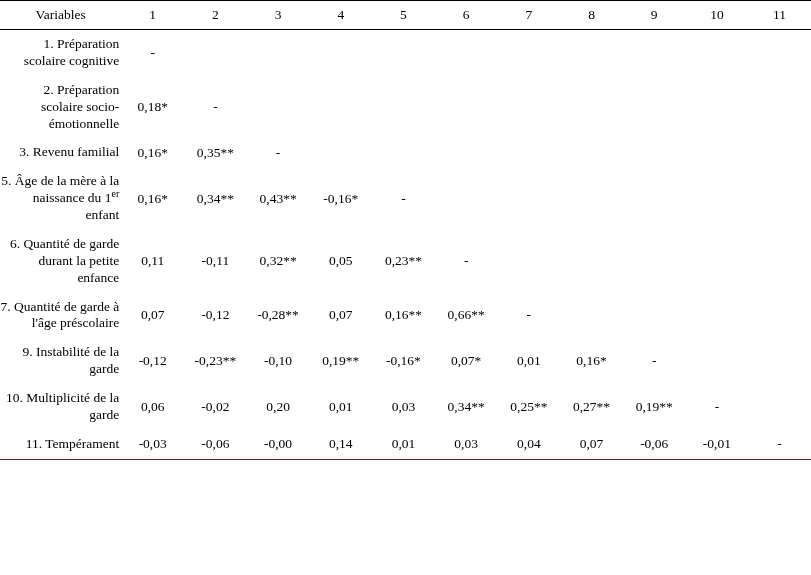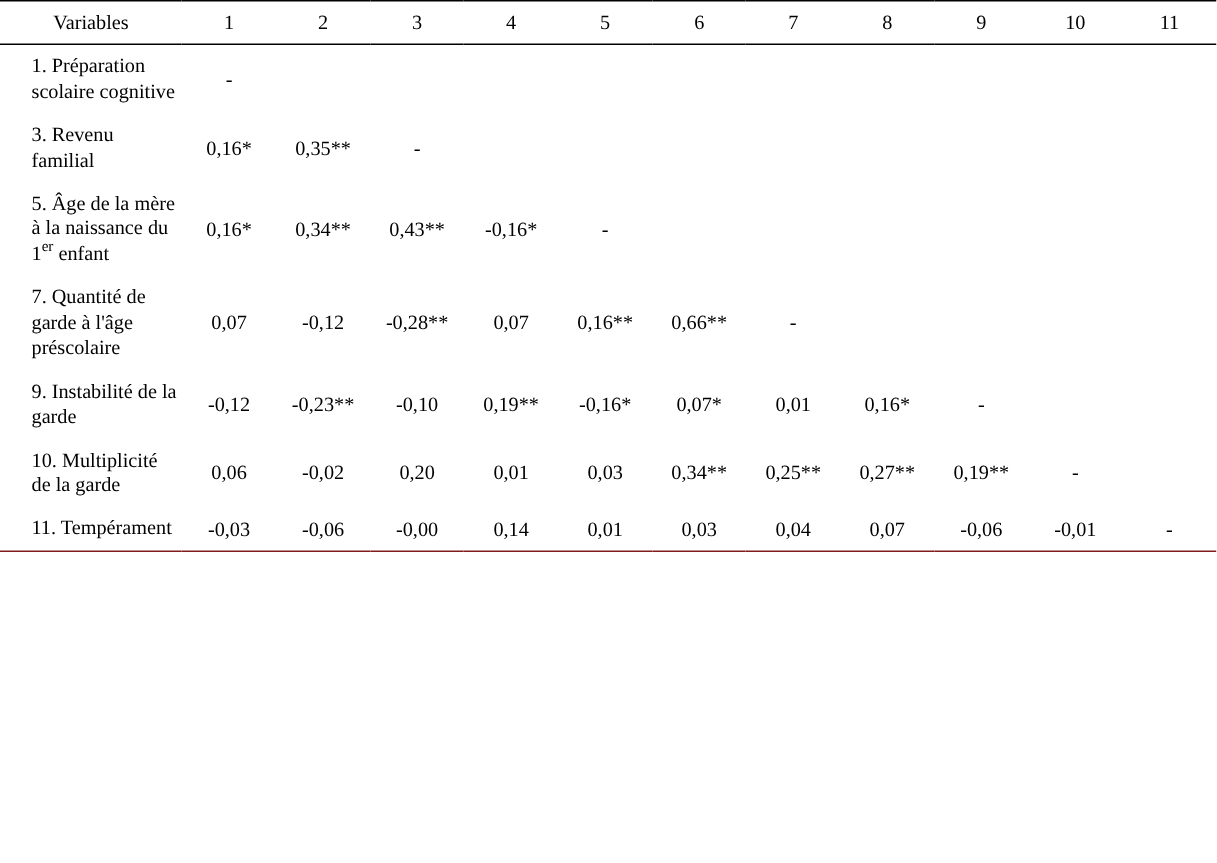--- a/index.html
+++ b/index.html
@@ -19,22 +19,22 @@
     vertical-align:middle;
     font-weight:normal;
   }
   thead th{
     border-top:1px solid #000;
     border-bottom:1px solid #000;
     text-align:center;
   }
   thead th.varcol{text-align:center;margin-left:15px;}
   tbody td.lbl{
-    text-align:left;
-    padding-left:21px;
+    text-align:right;
+    padding-left:0;
     line-height:1.25;
   }
   tbody td.val{text-align:center;}
   tbody tr:last-child td{border-bottom:1px solid #7f1d1d;}
   sup{font-size:0.75em;line-height:0;}
   col.cvar{width:120px;}
   col.cnum{width:62px;}
 </style>
 </head>
 <body>
@@ -79,20 +79,34 @@
         <td class="val"></td>
         <td class="val"></td>
         <td class="val"></td>
         <td class="val"></td>
         <td class="val"></td>
         <td class="val"></td>
         <td class="val"></td>
         <td class="val"></td>
       </tr>
       <tr>
+        <td class="lbl">2. Préparation scolaire socio-émotionnelle</td>
+        <td class="val">0,18*</td>
+        <td class="val">-</td>
+        <td class="val"></td>
+        <td class="val"></td>
+        <td class="val"></td>
+        <td class="val"></td>
+        <td class="val"></td>
+        <td class="val"></td>
+        <td class="val"></td>
+        <td class="val"></td>
+        <td class="val"></td>
+      </tr>
+      <tr>
         <td class="lbl">3. Revenu familial</td>
         <td class="val">0,16*</td>
         <td class="val">0,35**</td>
         <td class="val">-</td>
         <td class="val"></td>
         <td class="val"></td>
         <td class="val"></td>
         <td class="val"></td>
         <td class="val"></td>
         <td class="val"></td>
@@ -100,20 +114,34 @@
         <td class="val"></td>
       </tr>
       <tr>
         <td class="lbl">5. Âge de la mère à la naissance du 1<sup>er</sup> enfant</td>
         <td class="val">0,16*</td>
         <td class="val">0,34**</td>
         <td class="val">0,43**</td>
         <td class="val">-0,16*</td>
         <td class="val">-</td>
         <td class="val"></td>
+        <td class="val"></td>
+        <td class="val"></td>
+        <td class="val"></td>
+        <td class="val"></td>
+        <td class="val"></td>
+      </tr>
+      <tr>
+        <td class="lbl">6. Quantité de garde durant la petite enfance</td>
+        <td class="val">0,11</td>
+        <td class="val">-0,11</td>
+        <td class="val">0,32**</td>
+        <td class="val">0,05</td>
+        <td class="val">0,23**</td>
+        <td class="val">-</td>
         <td class="val"></td>
         <td class="val"></td>
         <td class="val"></td>
         <td class="val"></td>
         <td class="val"></td>
       </tr>
       <tr>
         <td class="lbl">7. Quantité de garde à l'âge préscolaire</td>
         <td class="val">0,07</td>
         <td class="val">-0,12</td>

